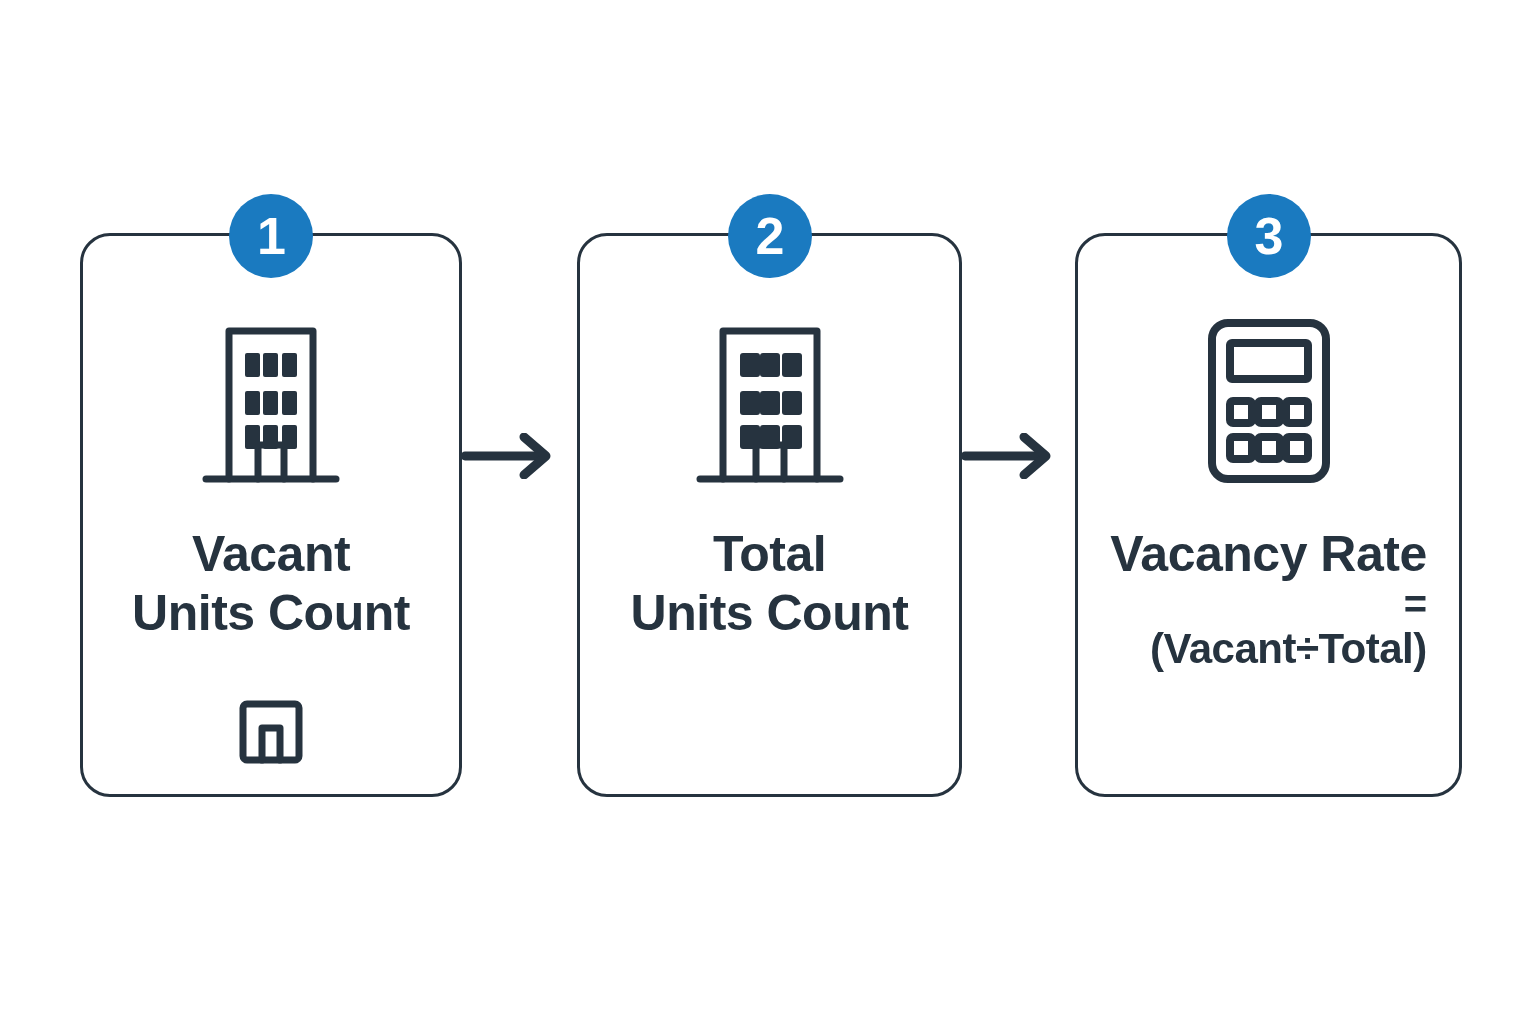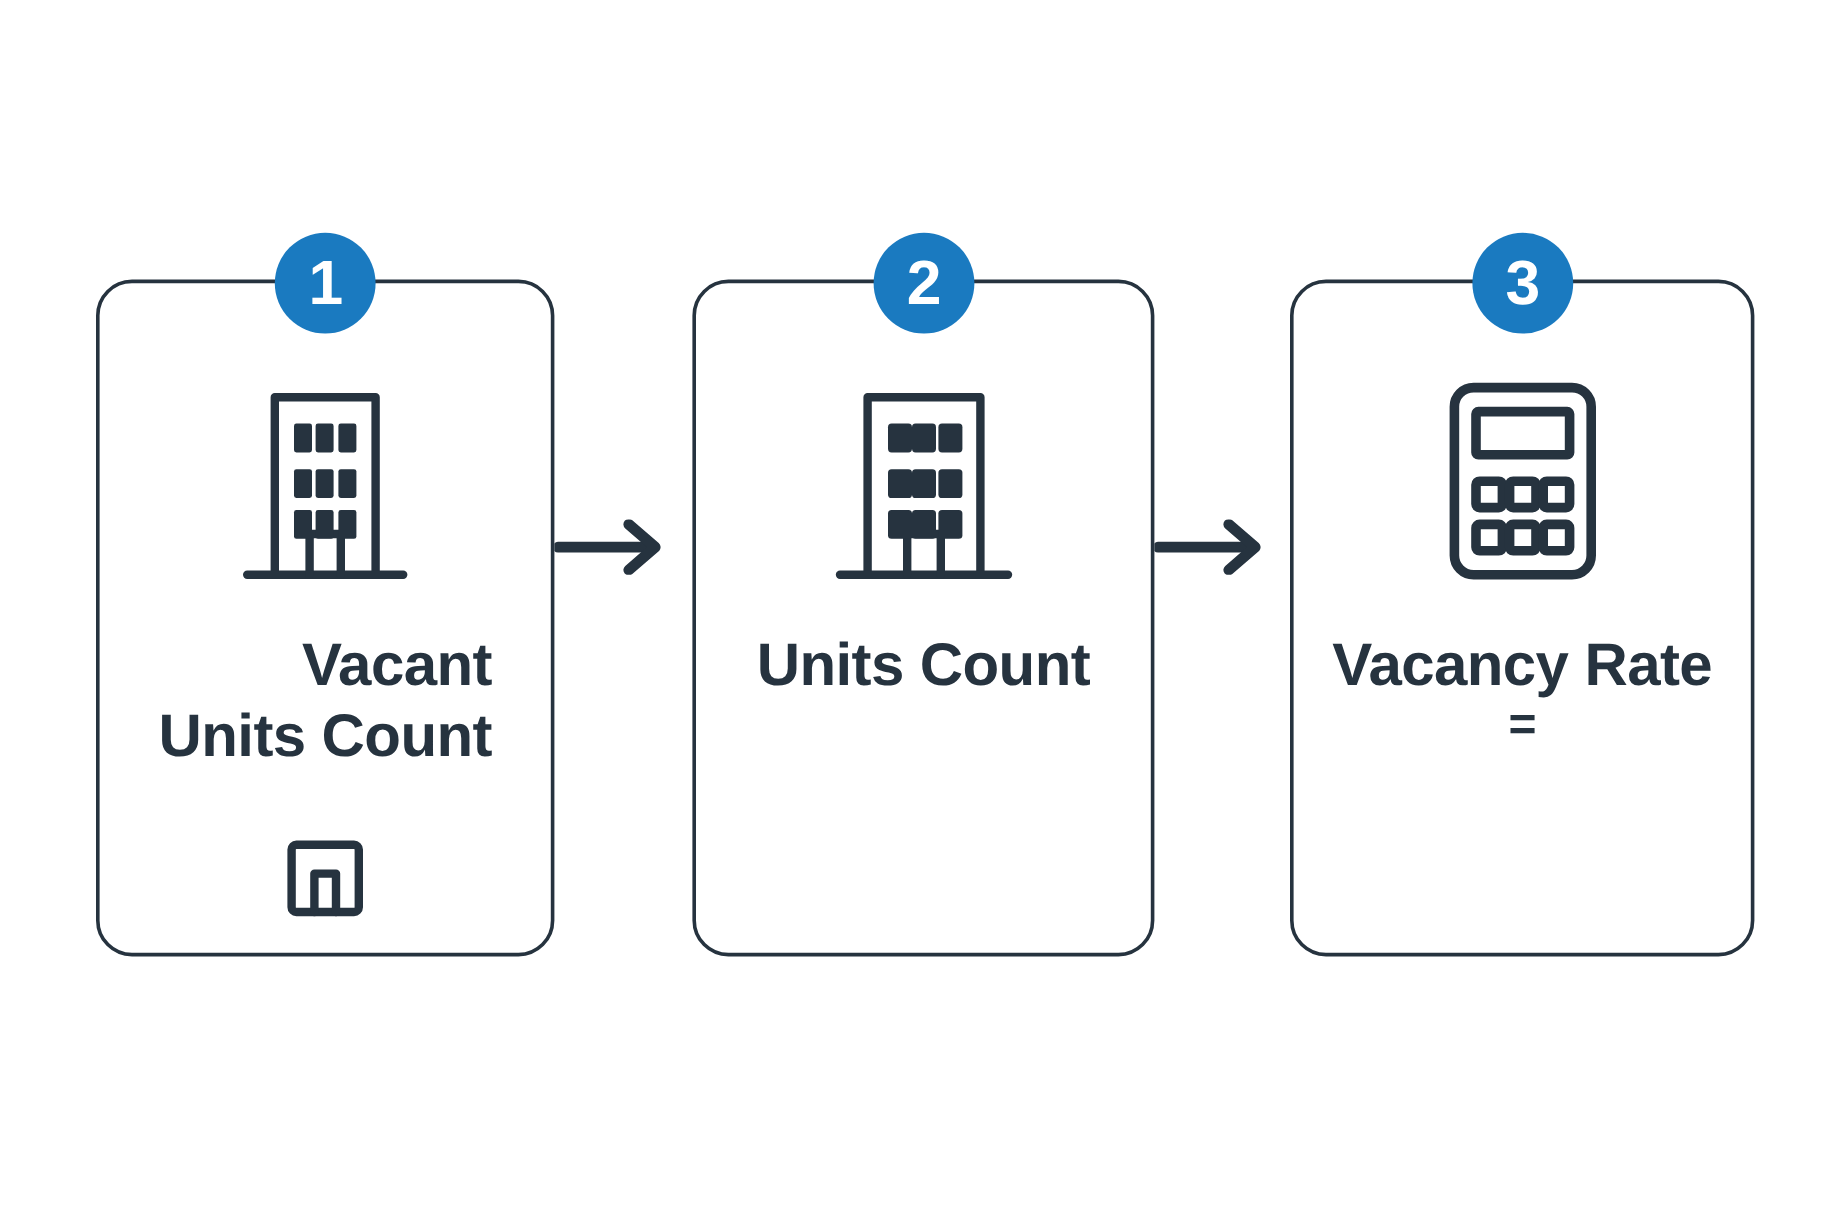--- a/index.html
+++ b/index.html
@@ -72,22 +72,22 @@
     color: #26333f;
     font-weight: bold;
     line-height: 1.18;
     letter-spacing: -0.5px;
     padding: 0 10px;
   }
   .card-label .l {
     display: block;
     white-space: nowrap;
   }
-  .size-lg .l { font-size: 50px; text-align: right; }
-  .size-sm .l { font-size: 42px; }
+  .size-lg .l { font-size: 50px; }
+  .size-sm .l { font-size: 42px; text-align: right; }
   .size-sm .l.eq { font-size: 40px; line-height: 1.0; }
   .size-sm .l.big { font-size: 50px; }
 
   
   .icon-foot {
     position: absolute;
     bottom: 29px;
     left: 50%;
     transform: translateX(-50%);
   }
@@ -165,20 +165,21 @@
           <rect x="70" y="80" width="20" height="24" rx="3"></rect>
           <rect x="92" y="80" width="20" height="24" rx="3"></rect>
           <rect x="50" y="114" width="20" height="24" rx="3"></rect>
           <rect x="70" y="114" width="20" height="24" rx="3"></rect>
           <rect x="92" y="114" width="20" height="24" rx="3"></rect>
         </g>
       </svg>
     </div>
 
     <div class="card-label size-lg">
+      <span class="l">Total</span>
       <span class="l">Units Count</span>
     </div>
   </div>
 
   <div class="arrow" id="arrow-2">
     <svg width="96" height="46" viewBox="0 0 96 46" fill="none" stroke="#26333f" stroke-width="9" stroke-linecap="round" stroke-linejoin="round">
       <line x1="3" y1="23" x2="78" y2="23"></line>
       <polyline points="62,4 84,23 62,42"></polyline>
     </svg>
   </div>
@@ -195,16 +196,17 @@
         <rect x="90" y="86" width="22" height="22" rx="3"></rect>
         <rect x="34" y="122" width="22" height="22" rx="3"></rect>
         <rect x="62" y="122" width="22" height="22" rx="3"></rect>
         <rect x="90" y="122" width="22" height="22" rx="3"></rect>
       </svg>
     </div>
 
     <div class="card-label size-sm">
       <span class="l big">Vacancy Rate</span>
       <span class="l eq">=</span>
+      <span class="l">(Vacant÷Total)</span>
     </div>
   </div>
 
 </div>
 
 </body></html>

